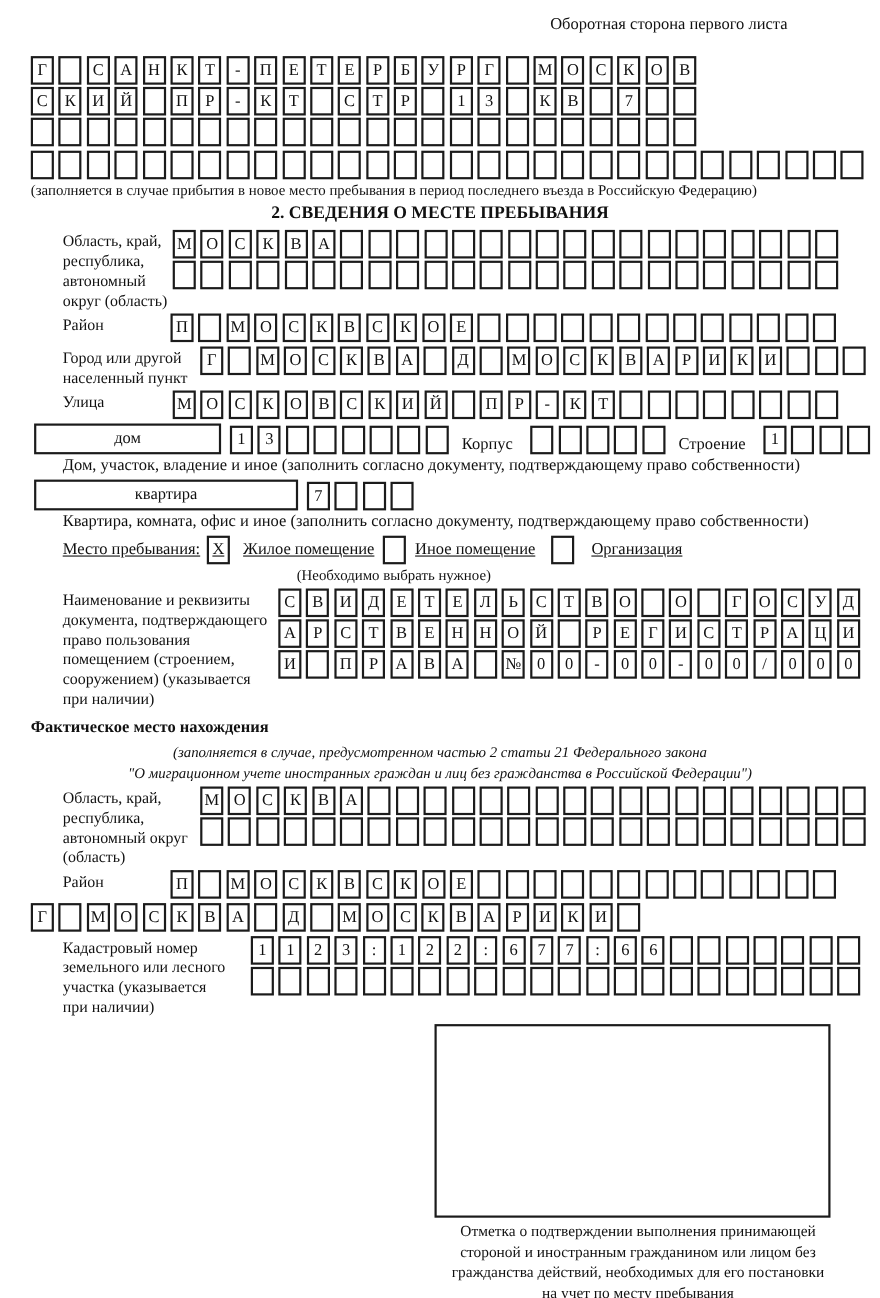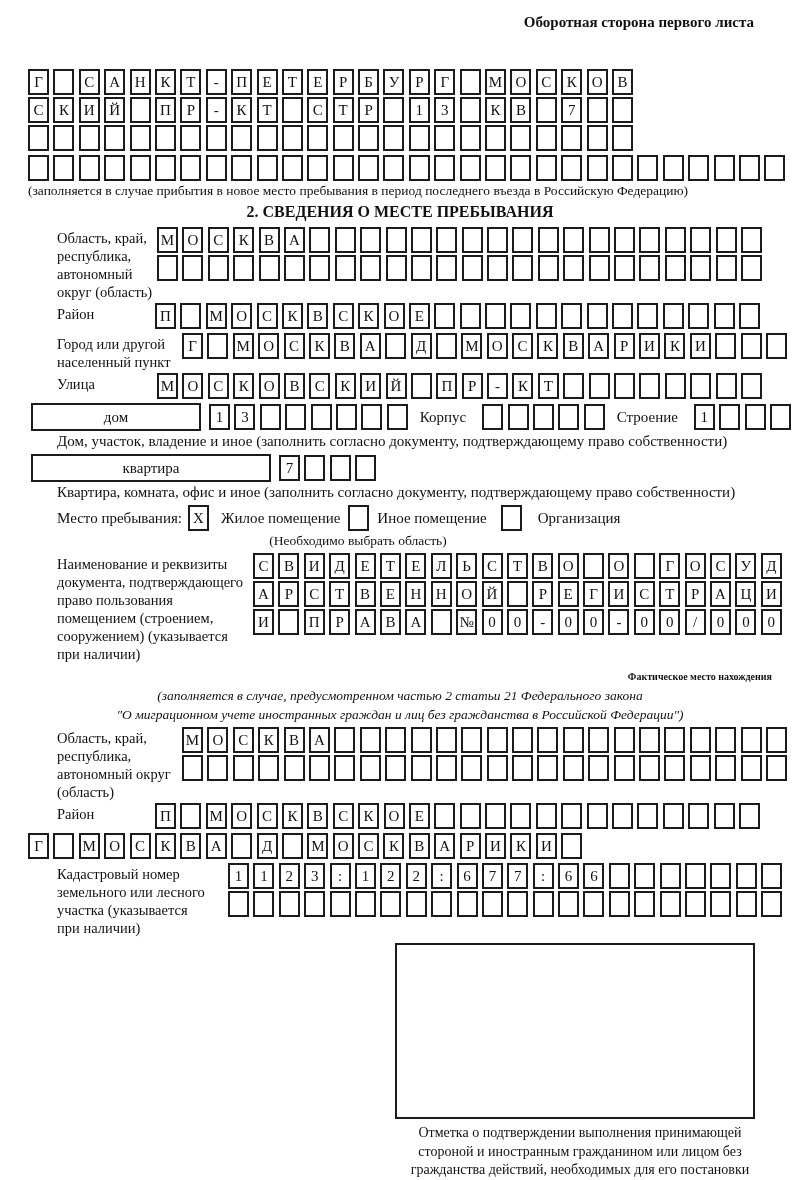--- a/index.html
+++ b/index.html
@@ -3,50 +3,50 @@
 <meta charset="utf-8">
 <style>
   * { box-sizing: border-box; }
   html,body { margin:0; padding:0; }
   body {
     width:800px; height:1180px;
     background:#ffffff; color:#111;
     font-family:"Liberation Serif", serif;
     padding-left:28px; overflow:hidden;
   }
-  .header-note { padding-top:14px; padding-right:46px; text-align:right; font-size:15px; margin-bottom:38px;font-weight:bold; }
+  .header-note { padding-top:14px; padding-right:84px; text-align:right; font-size:15px; margin-bottom:20px; }
 
   .block { display:flex; align-items:flex-start; margin-bottom:2px; }
   .label-col {
     flex:0 0 auto; padding-left:29px; padding-top:2px;
     font-size:14.5px; line-height:18px; white-space:pre-line;
   }
   .rows-col { flex:1 1 auto; }
   .cells { display:flex; gap:4.4px; margin-bottom:2px; }
   .cell {
     flex:0 0 auto; width:21px; height:26px;
     border:2px solid #1b1b1b; background:#fff;
     display:flex; align-items:center; justify-content:center;
     font-size:15px; line-height:1;
   }
   .caption-center { text-align:left; font-size:13.5px; margin:2px 28px 4px 0; }
   .section-title  { text-align:center; font-weight:bold; font-size:16px; margin:4px 28px 6px 0; }
-  .sub-title      { text-align:right; font-weight:bold; font-size:10px; margin:8px 28px 6px 0; }
+  .sub-title      { text-align:left; font-weight:bold; font-size:15px; margin:8px 28px 6px 0; }
   .note-line      { text-align:center; font-size:13.5px; margin:0 28px 3px 0;font-style:italic; }
 
-  .house-row { display:flex; align-items:center; margin:2px 0 2px 3px; }
+  .house-row { display:flex; align-items:flex-end; margin:2px 0 2px 3px; }
   .big-box {
     height:28px; border:2px solid #1b1b1b;
     display:flex; align-items:center; justify-content:center; font-size:15px;
   }
   .house-row .cells { margin:0 0 0 8px; }
   .inline-label { font-size:15px; margin:0 8px 0 12px;font-family:Liberation Serif, serif; }
   .field-caption { font-size:15px; margin:2px 0 4px 29px; }
 
-  .stay-row { display:flex; align-items:center; margin:4px 0 2px 29px; font-size:15px; }
+  .stay-row { display:flex; align-items:center; margin:4px 0 2px 29px; font-size:15px;text-decoration:underline; }
   .checkbox {
     width:21px; height:26px; border:2px solid #1b1b1b;
     display:flex; align-items:center; justify-content:center;
     font-size:15px; flex:0 0 auto;
   }
   .stay-label { margin-right:6px; }
   .opt-text-1 { margin:0 8px 0 12px; }
   .opt-text-2 { margin:0 14px 0 8px; }
   .opt-text-3 { margin-left:16px; }
   .stay-note { width:340px; margin-left:160px; text-align:center; font-size:13.5px; margin-bottom:4px; }
@@ -384,21 +384,21 @@
 
 <div class="stay-row">
   <span class="stay-label">Место пребывания:</span>
   <span class="checkbox">X</span>
   <span class="opt-text-1">Жилое помещение</span>
   <span class="checkbox"></span>
   <span class="opt-text-2">Иное помещение</span>
   <span class="checkbox"></span>
   <span class="opt-text-3">Организация</span>
 </div>
-<div class="stay-note">(Необходимо выбрать область)</div>
+<div class="stay-note">(Необходимо выбрать нужное)</div>
 
 <div class="block">
   <div class="label-col" style="width:225px">Наименование и реквизиты
 документа, подтверждающего
 право пользования
 помещением (строением,
 сооружением) (указывается
 при наличии)</div>
   <div class="rows-col">
     <div class="cells">

